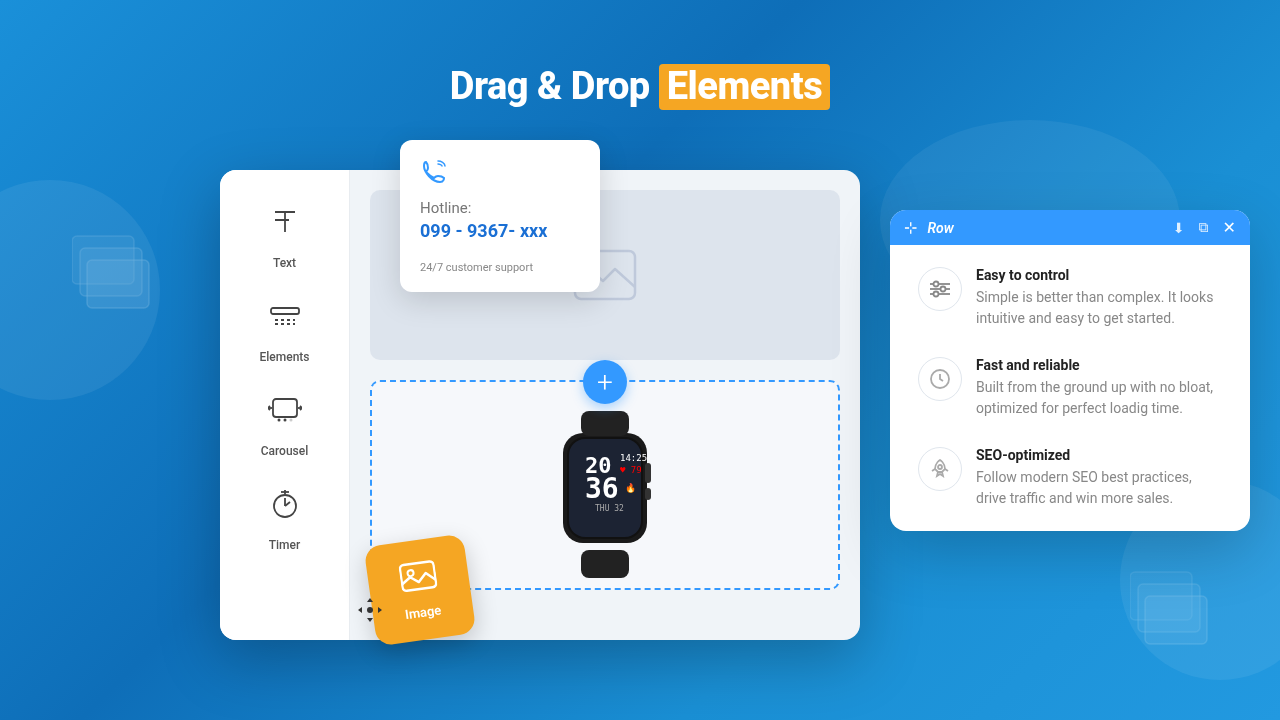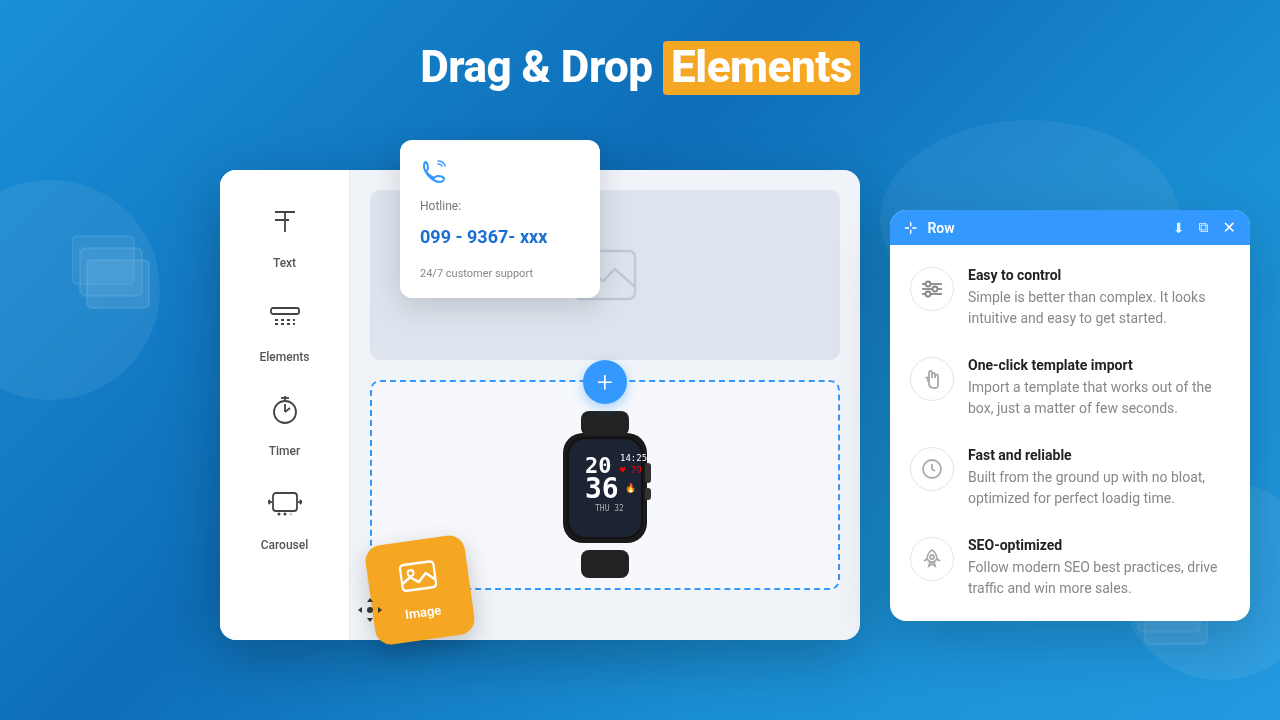--- a/index.html
+++ b/index.html
@@ -56,25 +56,26 @@
     }
 
     
     .header {
       text-align: center;
       padding-top: 42px;
       position: relative;
       z-index: 10;
     }
     .header-title {
-      font-size: 44px;
+      font-size: 38px;
       font-weight: 800;
       color: #fff;
       line-height: 1.15;
       letter-spacing: -0.5px;
+      margin-top: 23px;
     }
     .header-title .highlight {
       background: #f5a623;
       color: #fff;
       padding: 0 8px 2px 8px;
       border-radius: 4px;
     }
 
     
     .main-content {
@@ -215,23 +216,23 @@
       padding: 18px 20px;
       box-shadow: 0 8px 30px rgba(0,0,0,0.15);
       z-index: 20;
     }
     .hotline-phone-icon {
       color: #3399ff;
       font-size: 22px;
       margin-bottom: 8px;
     }
     .hotline-label {
-      font-size: 12px;
+      font-size: 15px;
       color: #777;
-      margin-bottom: 13px;
+      margin-bottom: 3px;
     }
     .hotline-number {
       font-size: 18px;
       font-weight: 700;
       color: #1a6fd4;
       margin-bottom: 20px;
     }
     .hotline-support {
       font-size: 11px;
       color: #888;
@@ -259,39 +260,40 @@
     .toolbar-move-icon {
       color: #fff;
       font-size: 16px;
       cursor: grab;
     }
     .toolbar-label {
       color: #fff;
       font-size: 14px;
       font-weight: 600;
       flex: 1;
+      font-style: italic;
     }
     .toolbar-actions {
       display: flex;
       gap: 14px;
       align-items: center;
     }
     .toolbar-icon-btn {
       color: rgba(255,255,255,0.85);
       font-size: 14px;
       cursor: pointer;
     }
     .toolbar-close {
       color: #fff;
       font-size: 16px;
       cursor: pointer;
     }
 
     .features-list {
-      padding: 8px 0;
+      padding: 8px 8px;
     }
     .feature-item {
       display: flex;
       align-items: flex-start;
       gap: 14px;
       padding: 14px 20px;
     }
     .feature-icon-wrap {
       width: 44px;
       height: 44px;
@@ -406,49 +408,49 @@
 
       <div class="sidebar-item">
         <div class="icon-wrap">
           <svg width="32" height="24" viewBox="0 0 32 24" fill="none" stroke="#444" stroke-width="1.8">
             <rect x="2" y="4" width="28" height="6" rx="2"></rect>
             <line x1="6" y1="16" x2="26" y2="16" stroke-dasharray="3,3"></line>
             <line x1="6" y1="20" x2="26" y2="20" stroke-dasharray="3,3"></line>
           </svg>
         </div>
         <span class="label">Elements</span>
-      </div>
-
-      <div class="sidebar-item">
-        <div class="icon-wrap">
-          <svg width="28" height="32" viewBox="0 0 28 32" fill="none" stroke="#444" stroke-width="1.8">
-            <circle cx="14" cy="18" r="11"></circle>
-            <path d="M14 18 L14 10"></path>
-            <path d="M14 18 L19 14"></path>
-            <line x1="10" y1="4" x2="18" y2="4"></line>
-            <line x1="14" y1="2" x2="14" y2="6"></line>
-          </svg>
-        </div>
-        <span class="label">Timer</span>
       </div>
 
       <div class="sidebar-item">
         <div class="icon-wrap">
           <svg width="34" height="26" viewBox="0 0 34 26" fill="none" stroke="#444" stroke-width="1.8">
             <rect x="5" y="2" width="24" height="18" rx="3"></rect>
             <circle cx="11" cy="23" r="1.5" fill="#444" stroke="none"></circle>
             <circle cx="17" cy="23" r="1.5" fill="#444" stroke="none"></circle>
             <circle cx="23" cy="23" r="1.5" fill="#ccc" stroke="none"></circle>
             <line x1="1" y1="11" x2="4" y2="11"></line>
             <polyline points="2,9 0,11 2,13"></polyline>
             <line x1="33" y1="11" x2="30" y2="11"></line>
             <polyline points="32,9 34,11 32,13"></polyline>
           </svg>
         </div>
         <span class="label">Carousel</span>
+      </div>
+
+      <div class="sidebar-item">
+        <div class="icon-wrap">
+          <svg width="28" height="32" viewBox="0 0 28 32" fill="none" stroke="#444" stroke-width="1.8">
+            <circle cx="14" cy="18" r="11"></circle>
+            <path d="M14 18 L14 10"></path>
+            <path d="M14 18 L19 14"></path>
+            <line x1="10" y1="4" x2="18" y2="4"></line>
+            <line x1="14" y1="2" x2="14" y2="6"></line>
+          </svg>
+        </div>
+        <span class="label">Timer</span>
       </div>
     </div>
 
     <div class="canvas-area">
 
       <div class="canvas-placeholder">
         <svg class="image-placeholder-icon" width="64" height="56" viewBox="0 0 64 56" fill="none">
           <rect x="2" y="4" width="60" height="48" rx="6" stroke="#8899bb" stroke-width="2.5"></rect>
           <circle cx="20" cy="18" r="5" stroke="#8899bb" stroke-width="2"></circle>
           <path d="M2 36 L18 24 L30 34 L42 22 L62 40" stroke="#8899bb" stroke-width="2.5" fill="none" stroke-linejoin="round"></path>
@@ -522,35 +524,20 @@
             <circle cx="14" cy="9" r="2.5" fill="white" stroke="#888"></circle>
             <circle cx="7" cy="14" r="2.5" fill="white" stroke="#888"></circle>
           </svg>
         </div>
         <div class="feature-text">
           <div class="feature-title">Easy to control</div>
           <div class="feature-desc">Simple is better than complex. It looks intuitive and easy to get started.</div>
         </div>
       </div>
 
-      <div class="feature-item">
-        <div class="feature-icon-wrap">
-          <svg width="20" height="22" viewBox="0 0 20 22" fill="none" stroke="#aaa" stroke-width="1.8">
-            <path d="M7 10V4.5C7 3.7 7.7 3 8.5 3S10 3.7 10 4.5V10"></path>
-            <path d="M10 6.5C10 5.7 10.7 5 11.5 5S13 5.7 13 6.5V10"></path>
-            <path d="M13 8C13 7.2 13.7 6.5 14.5 6.5S16 7.2 16 8V12"></path>
-            <path d="M7 10V16C7 18 9 20 13 20C16.3 20 16 18 16 16V12"></path>
-            <path d="M4 10.5C4 9.7 5 9 6 9.5V14"></path>
-          </svg>
-        </div>
-        <div class="feature-text">
-          <div class="feature-title">One-click template import</div>
-          <div class="feature-desc">Import a template that works out of the box, just a matter of few seconds.</div>
-        </div>
-      </div>
 
       <div class="feature-item">
         <div class="feature-icon-wrap">
           <svg width="22" height="22" viewBox="0 0 22 22" fill="none" stroke="#aaa" stroke-width="1.8">
             <circle cx="11" cy="11" r="9"></circle>
             <path d="M11 6V11L14 13"></path>
           </svg>
         </div>
         <div class="feature-text">
           <div class="feature-title">Fast and reliable</div>

